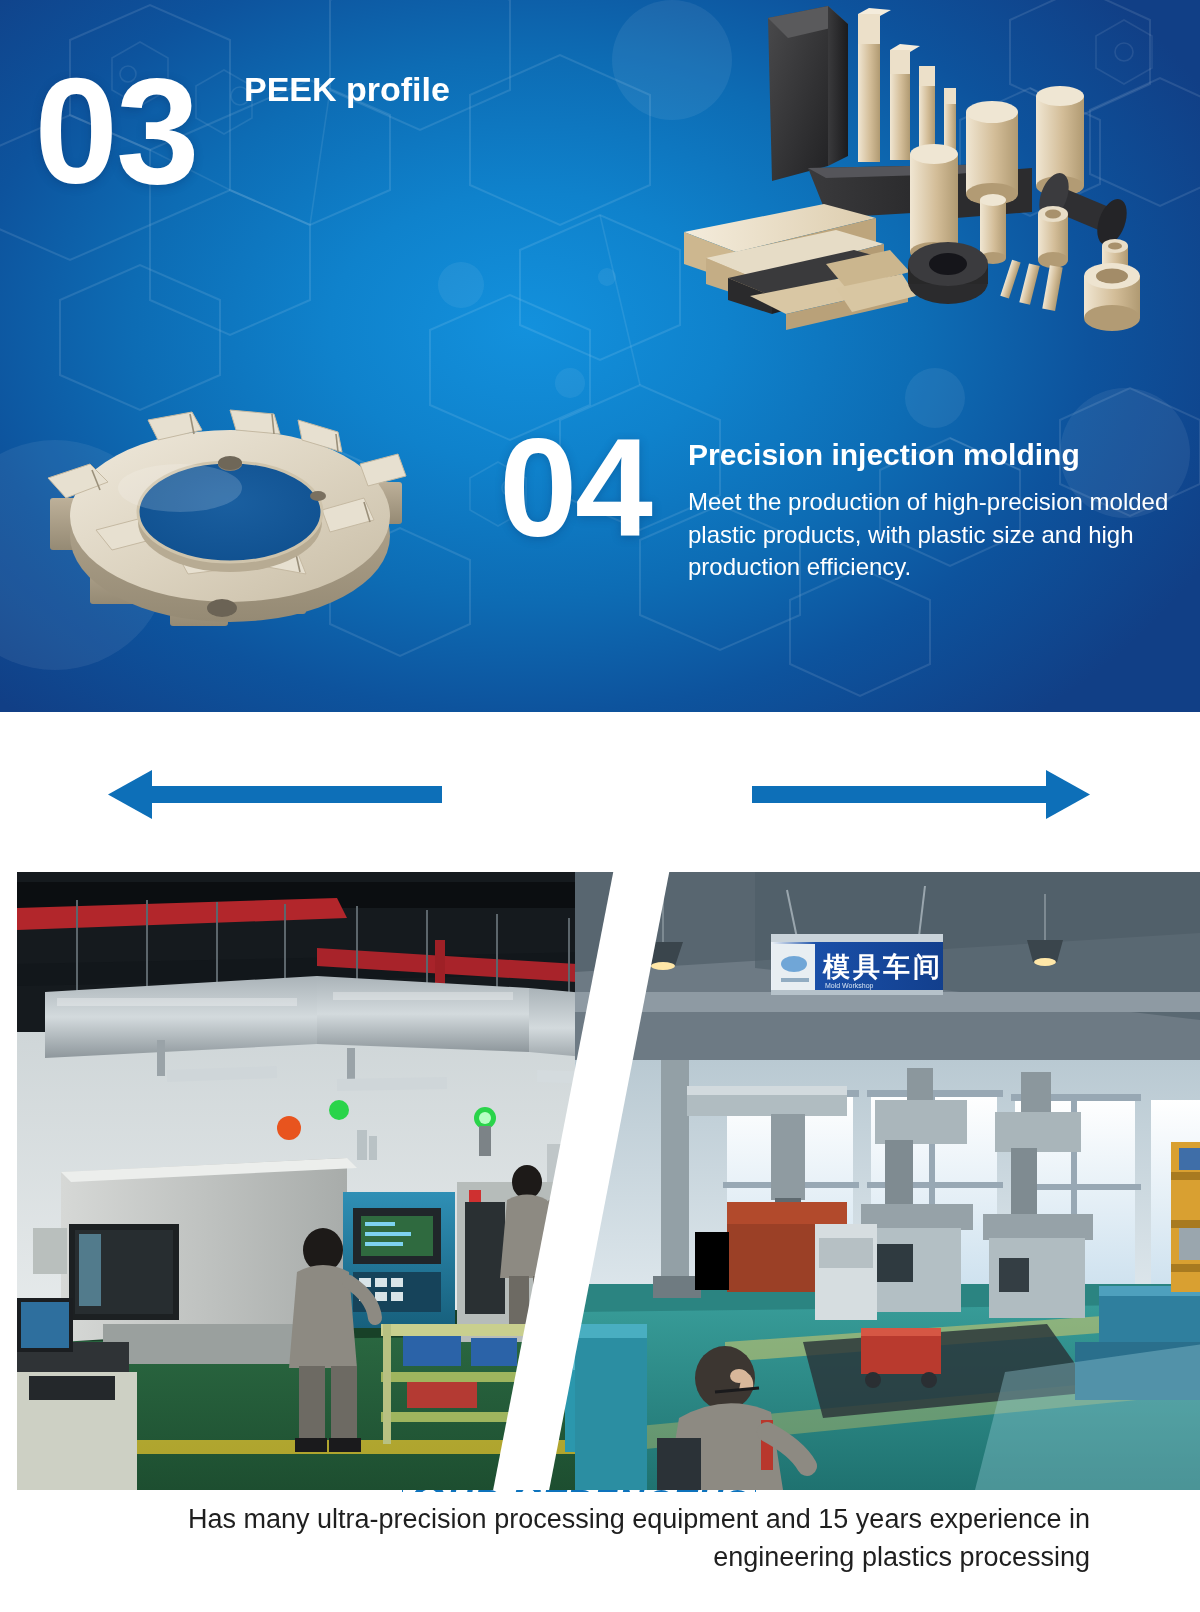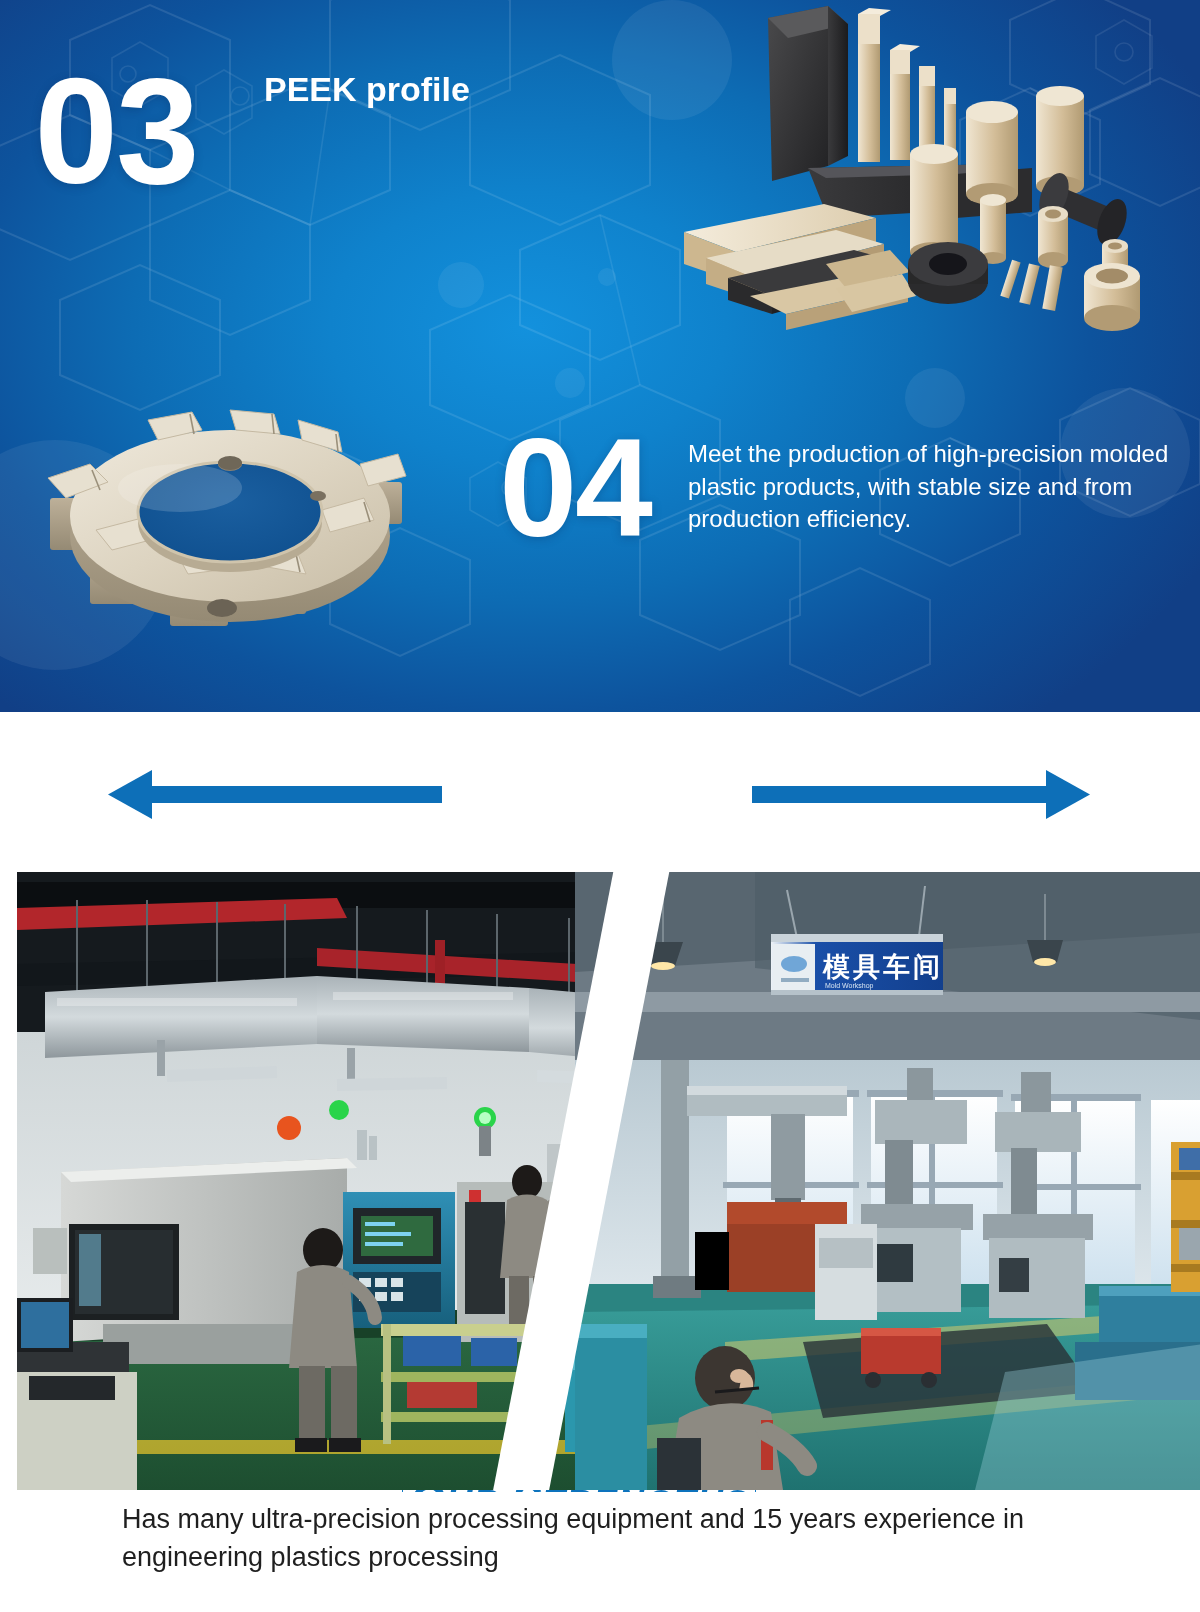--- a/index.html
+++ b/index.html
@@ -27,21 +27,21 @@
   .bignum {
     color:#ffffff; font-weight:bold; line-height:.92;
     letter-spacing:-2px; text-shadow:0 2px 10px rgba(0,30,80,.25);
   }
   .blk-txt { color:#ffffff; }
   .blk-title { font-weight:bold; color:#ffffff; }
   .blk-body { color:#ffffff; }
 
   #blk03 { left:16px; top:62px;gap:16px; }
   #blk03 .bignum { font-size:150px; width:200px; text-align:center; }
-  #blk03 .blk-txt { margin-left:32px; width:430px; padding-top:8px; }
+  #blk03 .blk-txt { margin-left:12px; width:430px; padding-top:8px; }
   #blk03 .blk-title { font-size:34px; margin-bottom:16px; }
   #blk03 .blk-body { font-size:25px; line-height:1.34; }
 
   #blk04 { left:476px; top:424px;justify-content:center; }
   #blk04 .bignum { font-size:140px; width:198px; text-align:center; }
   #blk04 .blk-txt { margin-left:14px; width:490px; padding-top:14px; }
   #blk04 .blk-title { font-size:30px; margin-bottom:14px; white-space:nowrap; }
   #blk04 .blk-body { font-size:24px; line-height:1.36; }
 
   
@@ -69,21 +69,21 @@
   .photo-left  { left:0;   width:690px; }
   .photo-right { left:558px; width:642px; }
   .slash {
     position:absolute; top:-10px; left:536px; width:56px; height:640px;
     background:#ffffff; transform:skewX(-11deg); z-index:5;
   }
 
   
   .caption {
     position:absolute; left:0; top:1492px; width:1200px; height:120px;
-    background:#ffffff; padding:8px 110px 0 122px;
+    background:#ffffff; padding:8px 110px 0 122px;text-align:right;
   }
   .caption-text { font-size:27px; line-height:1.42; color:#1f1f1f; }
 </style>
 </head>
 <body>
 
 <div class="page">
 
   <section class="hero">
 
@@ -323,21 +323,22 @@
     <div class="blk" id="blk03">
       <div class="bignum">03</div>
       <div class="blk-txt">
         <div class="blk-title">PEEK profile</div>
       </div>
     </div>
 
     <div class="blk" id="blk04">
       <div class="bignum">04</div>
       <div class="blk-txt">
-        <div class="blk-body">Meet the production of high-precision molded plastic products, with stable size and from production efficiency.</div>
+        <div class="blk-title">Precision injection molding</div>
+        <div class="blk-body">Meet the production of high-precision molded plastic products, with plastic size and high production efficiency.</div>
       </div>
     </div>
   </section>
 
   <section class="banner">
     <svg class="banner-arrow" viewBox="0 0 1200 160">
 
       <g>
         <rect x="146" y="74" width="296" height="17" fill="#0d6fb8"></rect>
         <polygon points="108,82.5 152,58 152,107" fill="#0d6fb8"></polygon>

